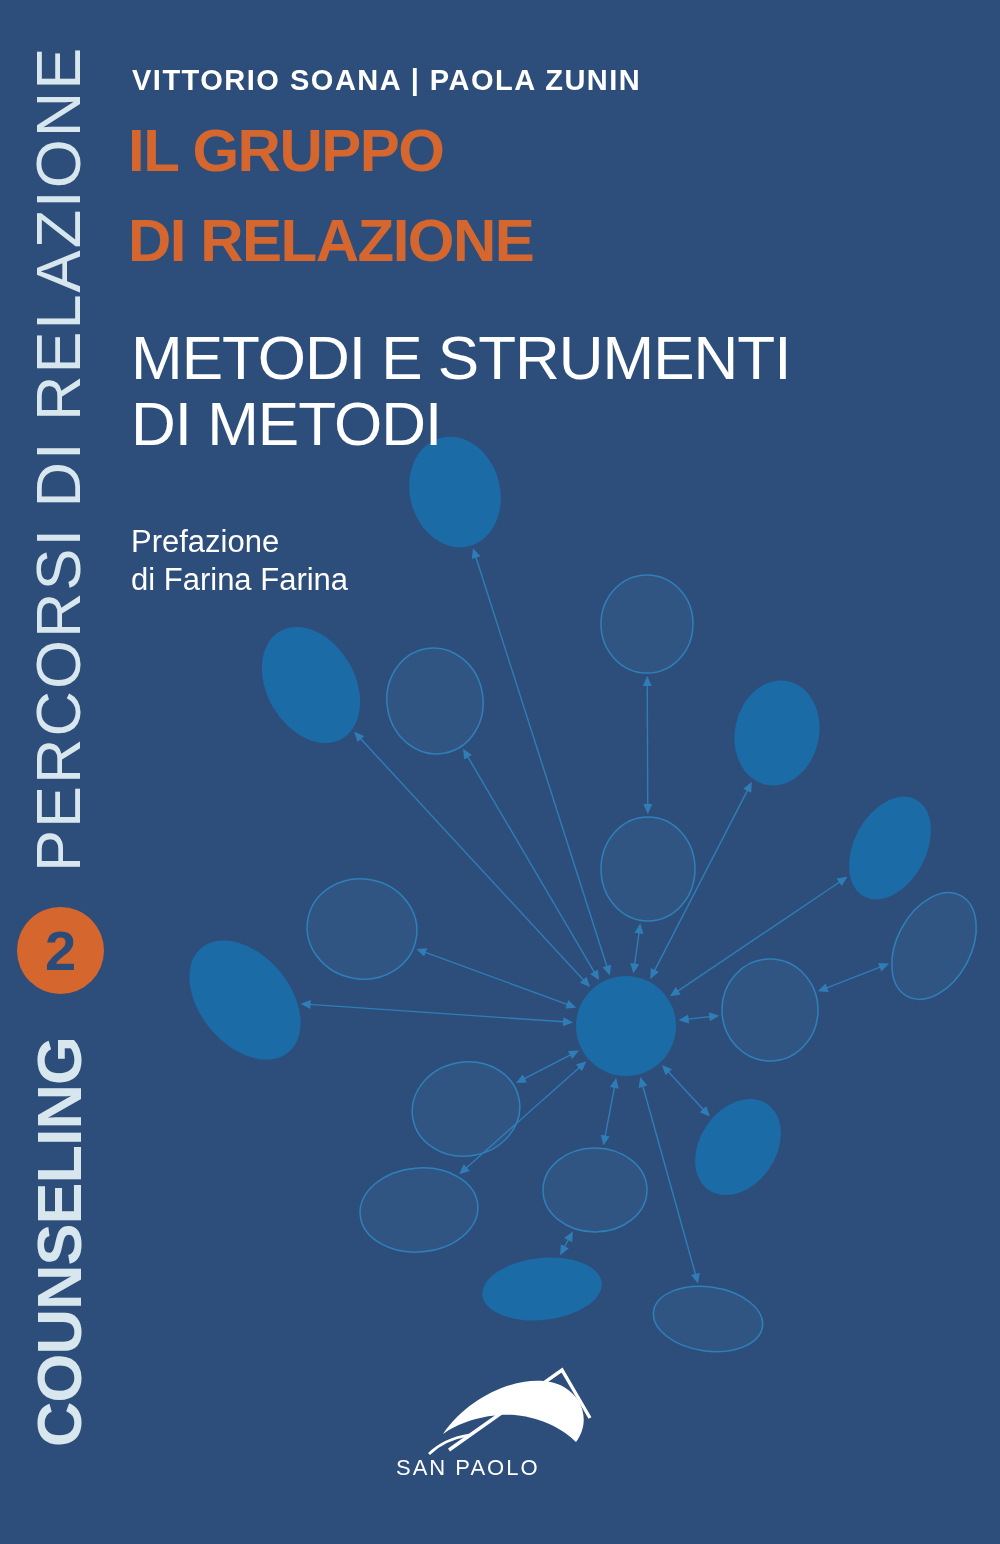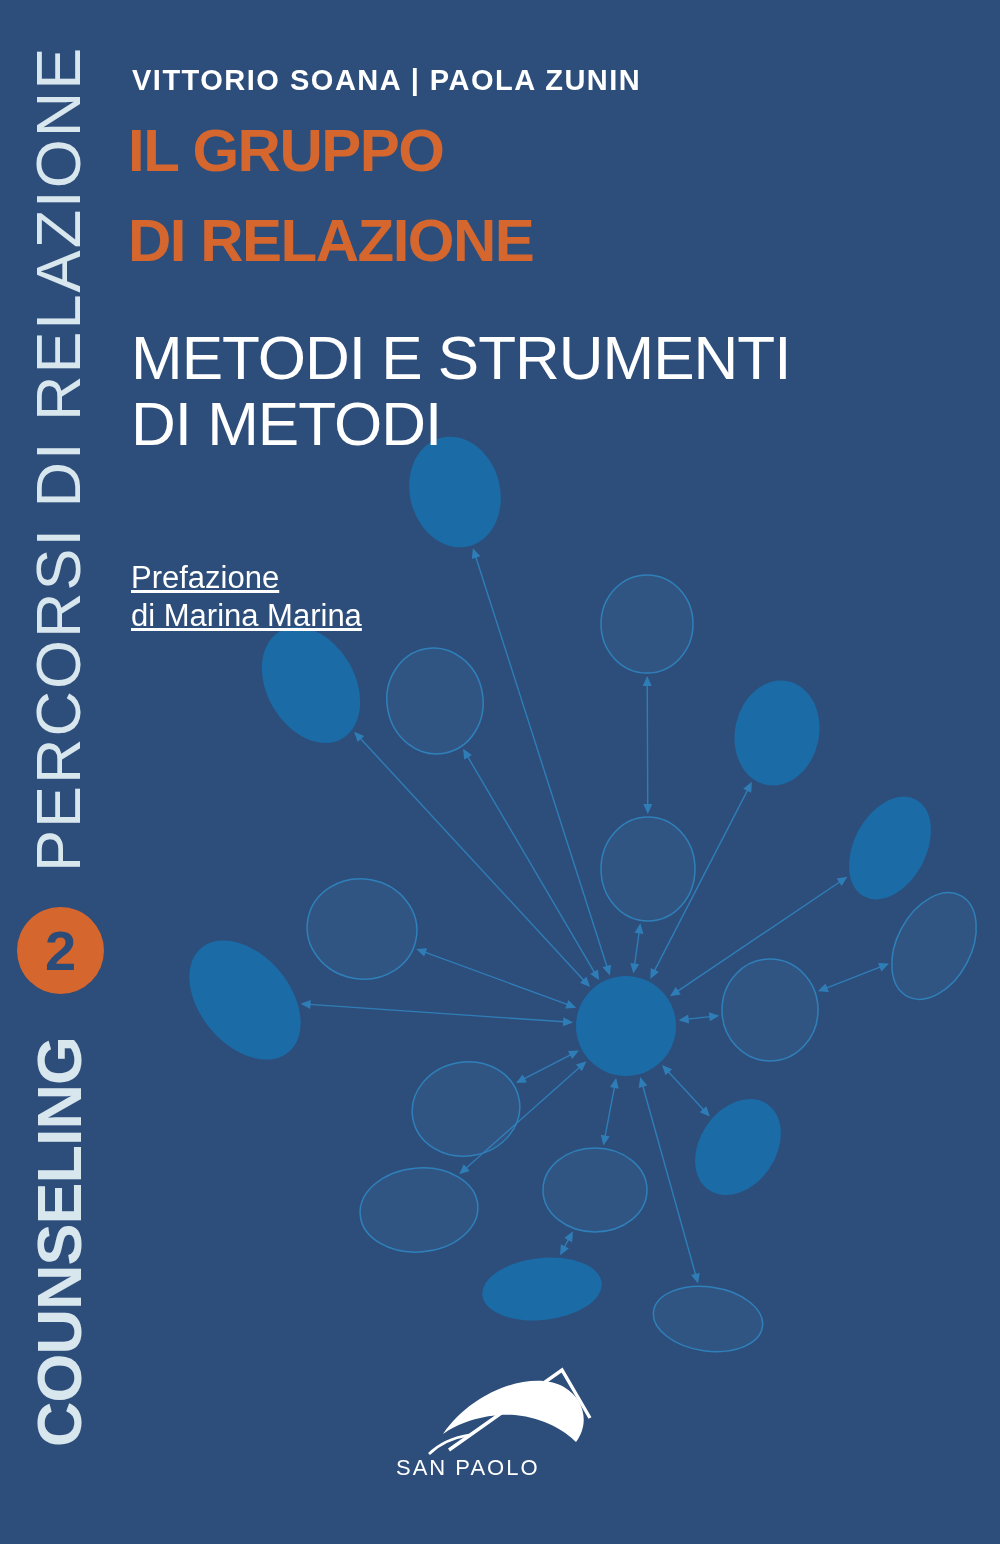--- a/index.html
+++ b/index.html
@@ -48,22 +48,22 @@
   }
   .title{
     position:absolute;left:128px;top:106px;color:var(--accent-orange);
     font-size:60px;font-weight:700;line-height:90px;letter-spacing:-1.5px;white-space:nowrap;
   }
   .subtitle{
     position:absolute;left:131px;top:308px;color:var(--white);
     font-size:62px;font-weight:400;line-height:66px;letter-spacing:-1px;white-space:nowrap;margin-top:17px;
   }
   .preface{
-    position:absolute;left:131px;top:559px;color:var(--white);
-    font-size:31px;font-weight:400;line-height:38px;text-decoration:underline;
+    position:absolute;left:131px;top:523px;color:var(--white);
+    font-size:31px;font-weight:400;line-height:38px;
   }
   .publisher{position:absolute;left:393px;top:1358px;width:220px;height:130px;}
   .publisher text{
     font-family:"Liberation Sans","DejaVu Sans",sans-serif;
     font-size:22px;letter-spacing:2px;fill:var(--white);
   }
 </style>
 </head>
 <body>
 
@@ -162,21 +162,21 @@
     <div>DI RELAZIONE</div>
   </div>
 
   <div class="subtitle">
     <div>METODI E STRUMENTI</div>
     <div>DI METODI</div>
   </div>
 
   <div class="preface">
     <div>Prefazione</div>
-    <div>di Marina Marina</div>
+    <div>di Farina Farina</div>
   </div>
 
   <svg class="publisher" viewBox="0 0 220 130">
     <g>
 
       <path d="M50,76 C82,30 142,12 171,29 C193,42 196,67 183,84
                C172,73 152,60 122,57 C93,55 65,65 50,76 Z" fill="#ffffff"></path>
 
       <path d="M36,96 C44,88 58,80 76,77" stroke="#ffffff" stroke-width="2.6" fill="none"></path>
 

